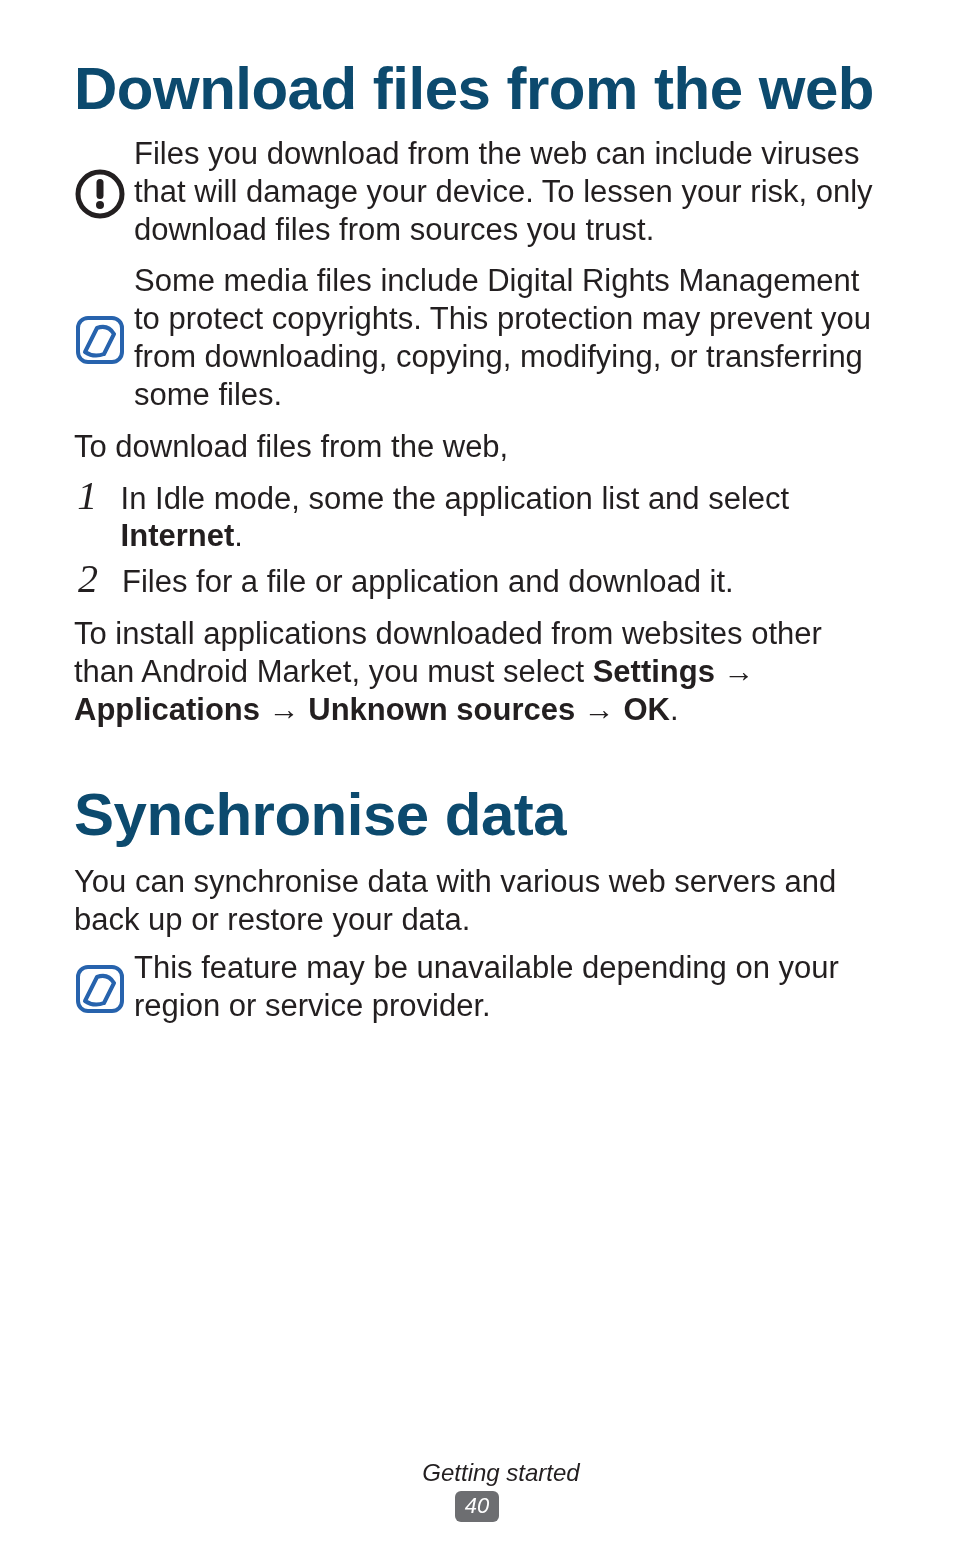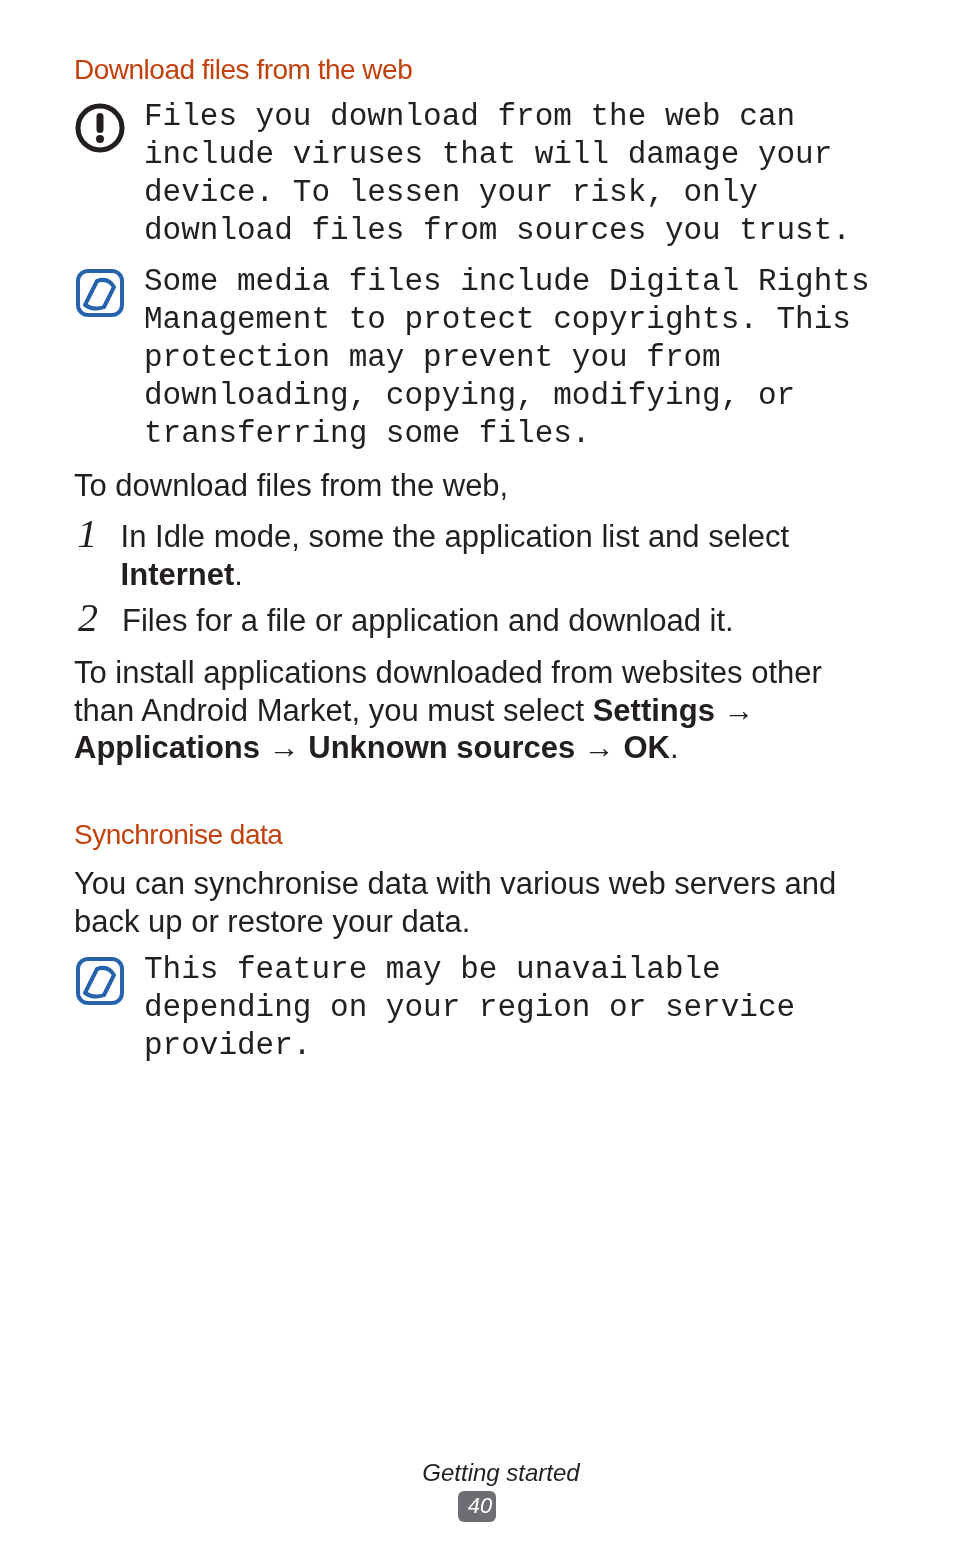--- a/index.html
+++ b/index.html
@@ -7,34 +7,33 @@
   body {
     font-family: "Myriad Pro", "Segoe UI", "Helvetica Neue", Arial, sans-serif;
     background: #ffffff;
     color: #231f20;
     position: relative;
   }
   .page {
     padding: 54px 74px 0 74px;
   }
   h2.section {
-    color: #c2410c;
-    font-weight: 400;
-    font-size: 28px;
+    color: #0c4a6e;
+    font-weight: 700;
+    font-size: 60px;
     line-height: 1.15;
     margin-bottom: 12px;
     letter-spacing: -0.5px;
   }
   h2.section.mt { margin-top: 52px; }
   .callout {
     display: flex;
-    align-items: flex-start;
-    gap: 18px;
+    align-items: center;
+    gap: 8px;
     margin: 10px 0 14px 0;
-    font-family: Liberation Mono, monospace;
   }
   .callout .icon {
     flex: 0 0 52px;
     width: 52px;
     height: 52px;
     margin-top: 4px;
   }
   .callout .txt,
   .para,
   .step .txt {
@@ -74,21 +73,21 @@
     margin-bottom: 4px;
     padding-left: 48px;
   }
   .footer .badge {
     display: inline-block;
     background: #6d6e71;
     color: #ffffff;
     font-style: italic;
     font-size: 22px;
     line-height: 1;
-    padding: 4px 4px 5px 10px;
+    padding: 4px 10px 5px 10px;
     border-radius: 6px;
   }
   
   .icon svg { width: 100%; height: 100%; display: block; }
 </style>
 </head>
 <body>
 
 <div class="page">
 

